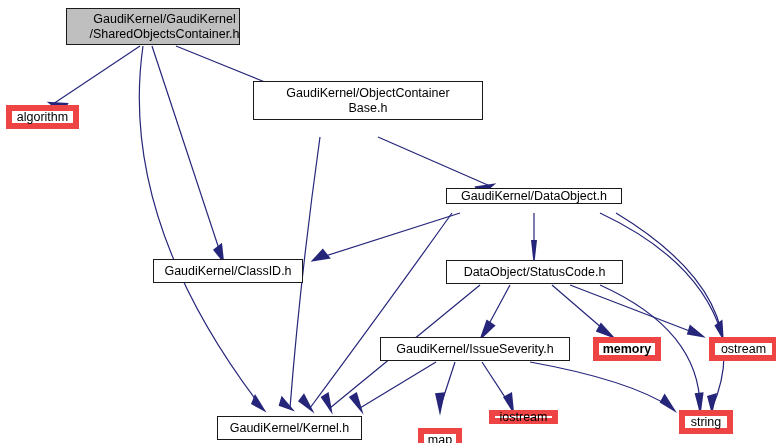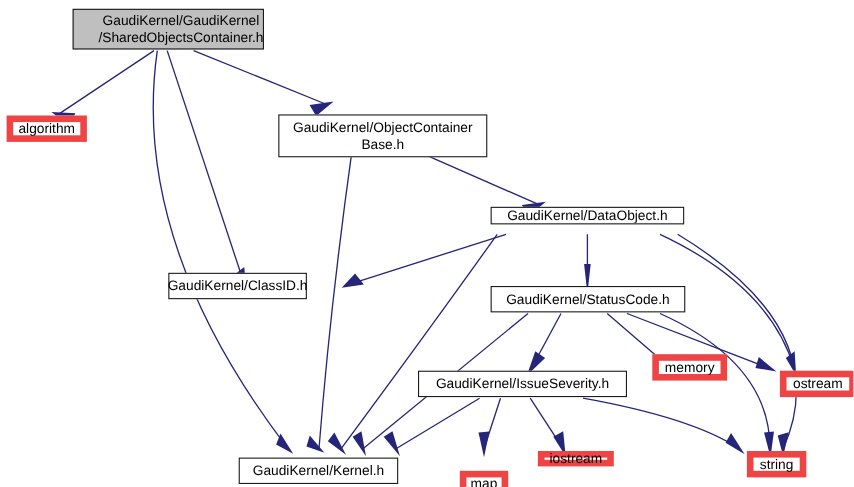--- a/index.html
+++ b/index.html
@@ -93,27 +93,27 @@
       <path d="M 482,362 L 512,408" fill="none" stroke="#25257a" stroke-width="1.2"></path>
       <polygon points="514.25,414.75 512,392 503,397" fill="#25257a"></polygon>
       <path d="M 530,362 Q 630,380 672,408" fill="none" stroke="#25257a" stroke-width="1.2"></path>
       <polygon points="676.95,412.95 664.6,393.6 659.6,402.6" fill="#25257a"></polygon>
     </svg>
 
   <div id="nodes-layer">
       <div class="node root" style="left: 66px; top: 8px; width: 174px; height: 37px;"><span>GaudiKernel/GaudiKernel
 /SharedObjectsContainer.h</span></div>
       <div class="node" style="left: 6px; top: 105px; width: 73px; height: 24px;"><span>algorithm</span></div>
-      <div class="node bold" style="left: 253px; top: 104px; width: 190px; height: 39px;"><span>GaudiKernel/ObjectContainer
+      <div class="node bold" style="left: 253px; top: 81px; width: 230px; height: 39px;"><span>GaudiKernel/ObjectContainer
 Base.h</span></div>
       <div class="node bold" style="left: 446px; top: 188px; width: 176px; height: 16px;"><span>GaudiKernel/DataObject.h</span></div>
-      <div class="node bold" style="left: 153px; top: 248px; width: 126px; height: 24px;"><span>GaudiKernel/ClassID.h</span></div>
-      <div class="node bold" style="left: 446px; top: 260px; width: 177px; height: 24px;"><span>GaudiKernel/StatusCode.h</span></div>
+      <div class="node bold" style="left: 153px; top: 259px; width: 150px; height: 24px;"><span>GaudiKernel/ClassID.h</span></div>
+      <div class="node bold" style="left: 446px; top: 260px; width: 177px; height: 24px;"><span>DataObject/StatusCode.h</span></div>
       <div class="node bold" style="left: 380px; top: 337px; width: 190px; height: 24px;"><span>GaudiKernel/IssueSeverity.h</span></div>
-      <div class="node" style="left: 593px; top: 322px; width: 68px; height: 24px;"><span>memory</span></div>
+      <div class="node" style="left: 593px; top: 337px; width: 68px; height: 24px; font-weight: bold;"><span>memory</span></div>
       <div class="node" style="left: 709px; top: 337px; width: 69px; height: 24px;"><span>ostream</span></div>
       <div class="node bold" style="left: 217px; top: 416px; width: 145px; height: 24px;"><span>GaudiKernel/Kernel.h</span></div>
       <div class="node" style="left: 418px; top: 428px; width: 44px; height: 24px;"><span>map</span></div>
       <div class="node" style="left: 489px; top: 410px; width: 69px; height: 14px;"><span>iostream</span></div>
       <div class="node" style="left: 679px; top: 410px; width: 54px; height: 24px;"><span>string</span></div>
     </div>
 
 </div>
 
 </body></html>

